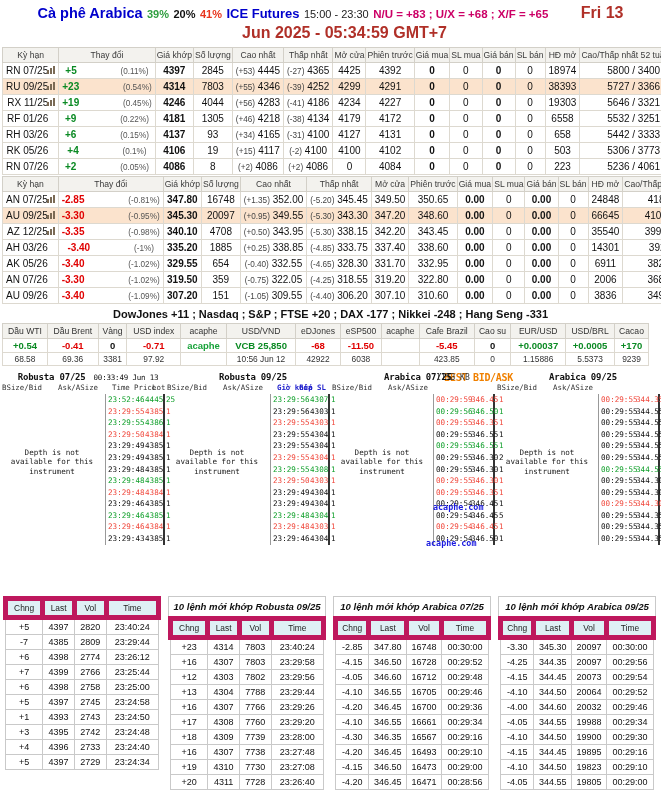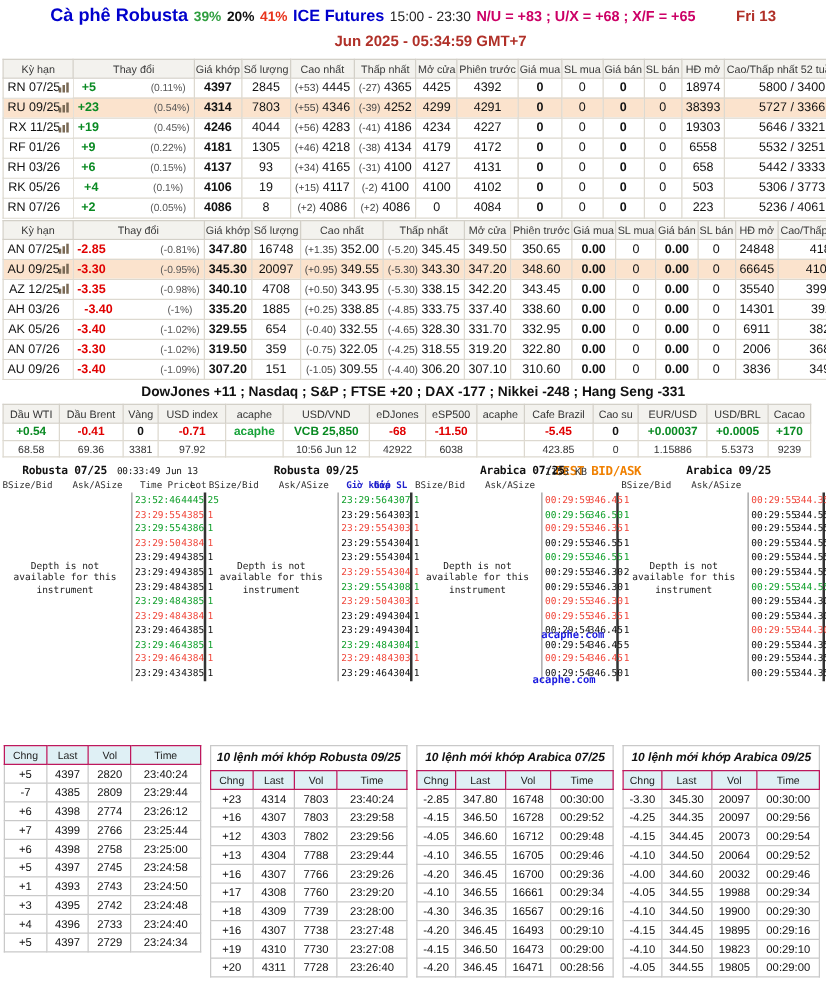--- a/index.html
+++ b/index.html
@@ -18,21 +18,21 @@
     line-height: 1.28;
     padding: 3px 4px 2px 4px;
   }
   .banner .t-main   { color: #0000cc; font-weight: bold; font-size: 14.5px; }
   .banner .t-green  { color: #2f9e3f; font-size: 11px; font-weight: bold; }
   .banner .t-black  { color: #111111; font-size: 11px; font-weight: bold; }
   .banner .t-red    { color: #e8341c; font-size: 11px; font-weight: bold; }
   .banner .t-ice    { color: #0000cc; font-weight: bold; font-size: 13px; }
   .banner .t-time   { color: #222222; font-size: 11px; }
   .banner .t-mag    { color: #cc0066; font-weight: bold; font-size: 11.5px; }
-  .banner .t-brown  { color: #b03028; font-weight: bold; font-size: 12px; padding-left: 28px; }
+  .banner .t-brown  { color: #b03028; font-weight: bold; font-size: 16px; padding-left: 28px; }
   .banner .t-dark   { color: #8b1a12; font-weight: bold; font-size: 12px; }
 
   
   table.fut {
     border-collapse: collapse;
     width: 657px;
     margin: 1px 2px 0 2px;
     font-size: 10px;
     color: #111;
   }
@@ -156,37 +156,37 @@
     border-collapse: collapse; width: 158px; margin: 0 3px;
     font-size: 9.2px;
   }
   table.bt caption {
     font-style: italic; font-weight: bold; font-size: 9.6px;
     color: #111; padding: 4px 2px 3px 2px;
     border: 1px solid #c9c9c9; border-bottom: none;
     line-height: 1.25;
   }
   table.bt th {
-    background: #dff0f5; border: 1px solid #be185d;
+    background: #dff0f5; border: 5px solid #be185d;
     font-weight: normal; font-size: 8.4px; color: #222;
     padding: 2px 1px;
     margin-top: 25px;
   }
   table.bt td {
     border: 1px solid #c9c9c9; text-align: center;
     padding: 2px 1px; font-size: 9px; color: #111; height: 14px;
   }
 </style>
 </head>
 <body>
 
 <div class="page">
 
   <div class="banner">
-    <span class="t-main">Cà phê Robusta</span>
+    <span class="t-main">Cà phê Arabica</span>
     <span class="t-green">39%</span>
     <span class="t-black">20%</span>
     <span class="t-red">41%</span>
     <span class="t-ice">ICE Futures</span>
     <span class="t-time">15:00 - 23:30</span>
     <span class="t-mag">N/U = +83 ; U/X = +68 ; X/F = +65</span>
     <span class="t-brown">Fri 13</span>
     <div><span class="t-brown">Jun 2025 - 05:34:59 GMT+7</span></div>
   </div>
 

